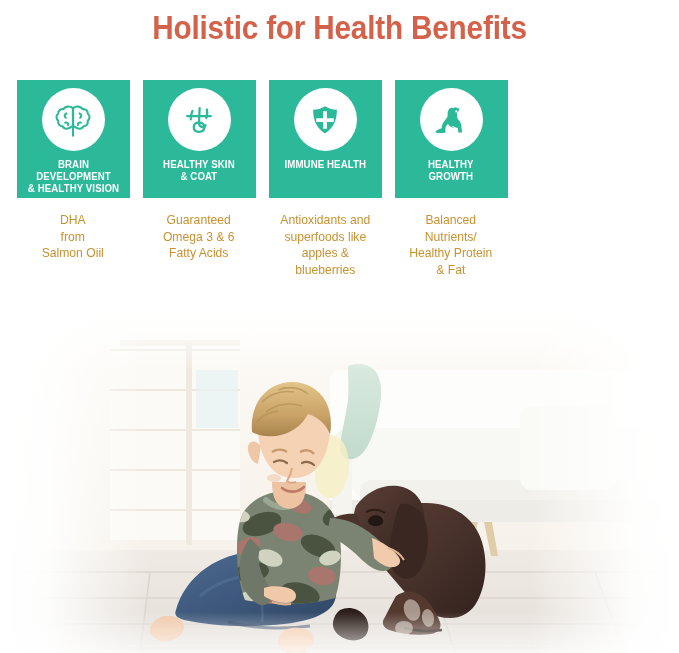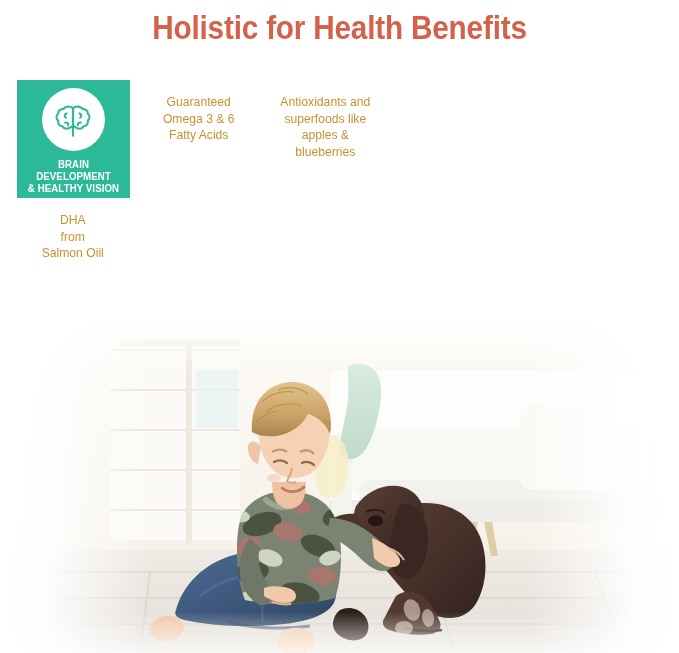--- a/index.html
+++ b/index.html
@@ -148,32 +148,76 @@
       <div class="card-label">BRAIN DEVELOPMENT
 &amp; HEALTHY VISION</div>
     </div>
     <div class="benefit-caption">DHA
 from
 Salmon Oiil</div>
   </div>
 
 
   <div class="benefit">
+    <div class="benefit-card">
+      <div class="icon-circle">
+        <svg width="42" height="42" viewBox="0 0 64 64" aria-hidden="true">
+          <g fill="none" stroke="#2BB99A" stroke-width="3.4" stroke-linecap="round" stroke-linejoin="round">
+            <path d="M14 26h36"></path>
+            <path d="M22 18c-2 5-3 9-2.5 13"></path>
+            <path d="M44 16c1 6 .5 10-1 13"></path>
+            <path d="M33 14c-.5 8-1 16-1 22 0 7 8 9 10 4"></path>
+            <path d="M32 36c-5 0-8 3-8 7s3 7 8 7 8-3 8-7-3-7-8-7z"></path>
+          </g>
+        </svg>
+      </div>
+      <div class="card-label">HEALTHY SKIN
+&amp; COAT</div>
+    </div>
     <div class="benefit-caption">Guaranteed
 Omega 3 &amp; 6
 Fatty Acids</div>
   </div>
 
   <div class="benefit">
+    <div class="benefit-card">
+      <div class="icon-circle">
+        <svg width="40" height="40" viewBox="0 0 64 64" aria-hidden="true">
+          <path d="M32 10c-6 4-13 5.5-19 5.5 0 16 5 29 19 38 14-9 19-22 19-38-6 0-13-1.5-19-5.5z" fill="#2BB99A"></path>
+          <path d="M32 21v22M21 32h22" stroke="#ffffff" stroke-width="6" stroke-linecap="square"></path>
+        </svg>
+      </div>
+      <div class="card-label">IMMUNE HEALTH</div>
+    </div>
     <div class="benefit-caption">Antioxidants and
 superfoods like
 apples &amp;
 blueberries</div>
   </div>
 
+  <div class="benefit">
+    <div class="benefit-card">
+      <div class="icon-circle">
+        <svg width="46" height="46" viewBox="0 0 64 64" aria-hidden="true">
+          <g fill="#2BB99A">
+            <path d="M41 16c-1.5-2-4-2.5-5.5-.5-1.5-1-3.5-1-5 .3-2.5 2-3.5 5.5-3.2 8.8.2 2.6-.8 4.4-2.6 6.3-3.2 3.4-5.2 7.3-5.6 11.6-.2 2.3-.1 4.6.2 6.9h5.2c-.5-2.6-.6-5 .1-7.2.6-1.9 1.7-3.5 3.2-5 1.2 2.4 3.3 4.2 6 5.1 2.7.9 5.3.9 7.6.4l.7 6.7h5.3l-1-9.4c-.3-3-1.5-5.6-3.4-7.8-1.8-2-2.7-4-2.7-6.6v-4.3c1.6-.4 2.7-1.6 2.9-3.3.2-1.6-.6-3-2-3.8z"></path>
+            <path d="M23.5 42.5c-4.5.5-9 2.2-12.5 4.8-.9.7-.6 2.2.6 2.4 4 .7 8.2.6 12.2-.3z"></path>
+            <circle cx="39.5" cy="20" r="1.6" fill="#ffffff"></circle>
+            <path d="M34 40.5c1.6 1.5 3.6 2.5 5.8 3" fill="none" stroke="#ffffff" stroke-width="1.6"></path>
+          </g>
+        </svg>
+      </div>
+      <div class="card-label">HEALTHY
+GROWTH</div>
+    </div>
+    <div class="benefit-caption">Balanced
+Nutrients/
+Healthy Protein
+&amp; Fat</div>
+  </div>
 
 </div>
 
 <div class="photo">
   <svg class="photo-scene" viewBox="0 0 679 343" preserveAspectRatio="xMidYMid slice" aria-hidden="true">
     <defs>
       <linearGradient id="wallG" x1="0" y1="0" x2="0" y2="1">
         <stop offset="0%" stop-color="#fdfbf7"></stop>
         <stop offset="100%" stop-color="#f6f1e9"></stop>
       </linearGradient>

